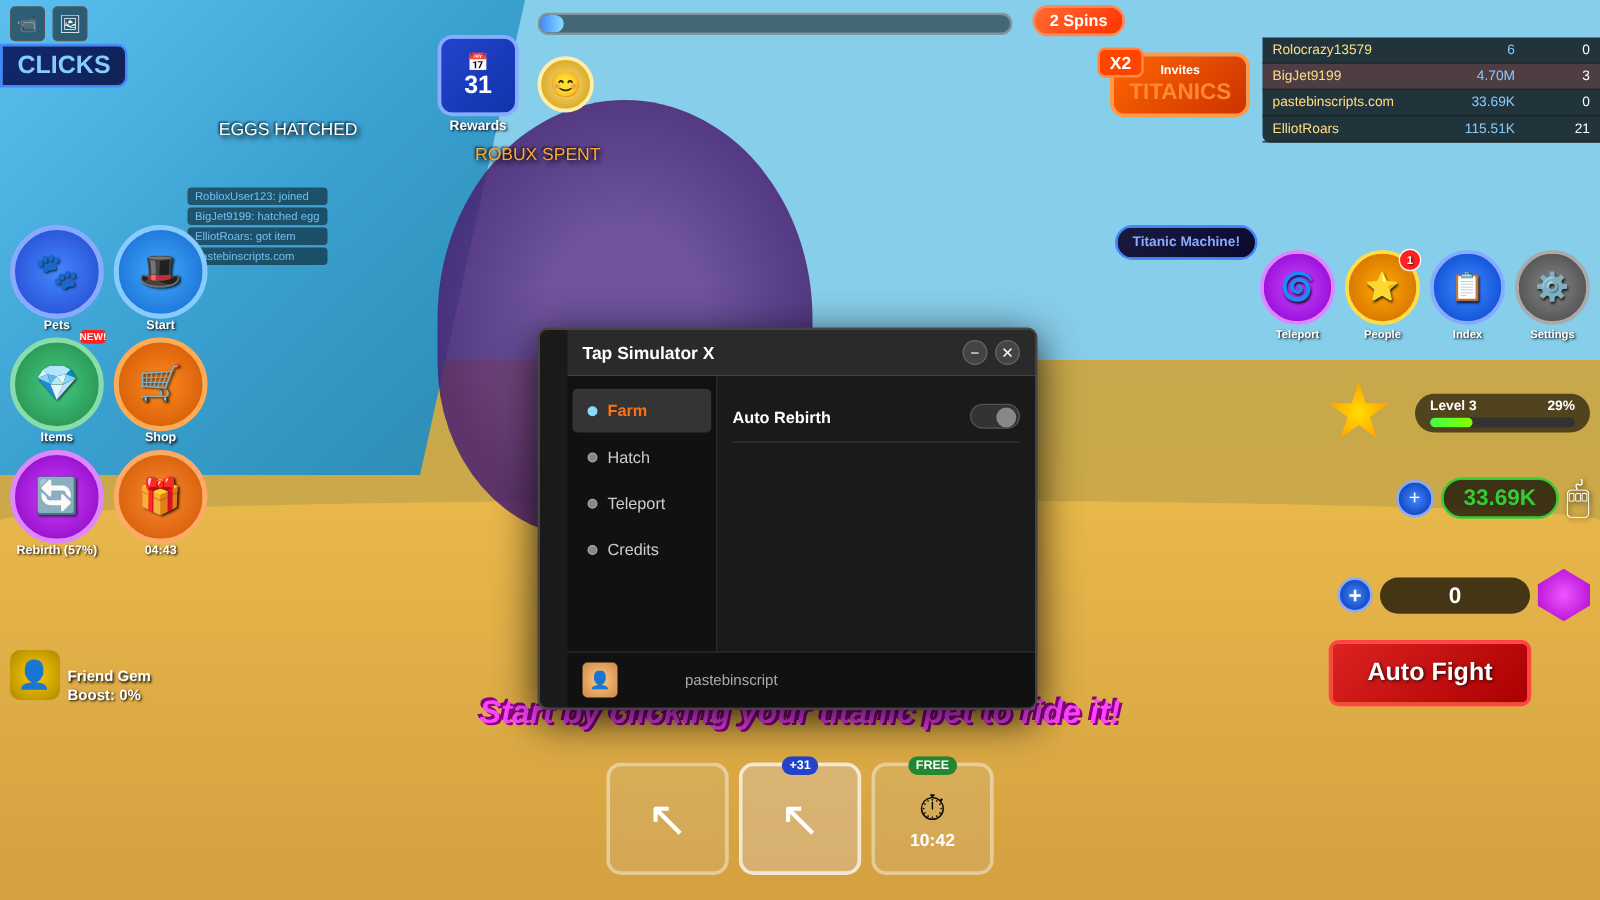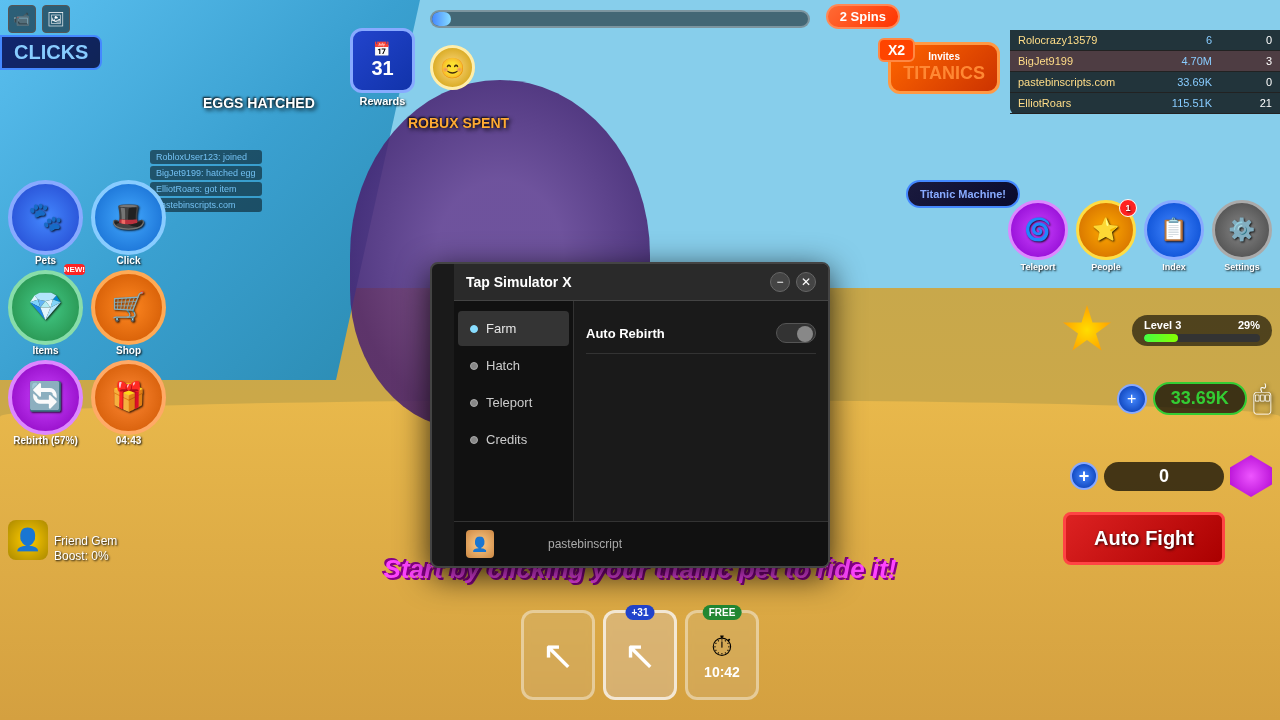--- a/index.html
+++ b/index.html
@@ -163,21 +163,21 @@
 
     .leaderboard-row:nth-child(2) { background: rgba(255,100,100,0.2); }
     .leaderboard-row .name { color: #ffdd88; }
     .leaderboard-row .clicks { color: #88ccff; text-align: right; }
     .leaderboard-row .eggs { text-align: right; }
 
     
     .titanic-notif {
       position: absolute;
       top: 180px;
-      right: 260px;
+      right: 274px;
       background: linear-gradient(135deg, #1a1a3e, #0a0a2e);
       border: 2px solid #4488ff;
       border-radius: 14px;
       padding: 6px 12px;
       color: #88aaff;
       font-size: 11px;
       font-weight: bold;
       z-index: 10;
       text-align: right;
     }
@@ -464,24 +464,23 @@
       padding: 4px 12px;
       border-radius: 0 8px 8px 0;
       border: 2px solid #4488ff;
     }
 
     
     .stat-label {
       position: absolute;
       z-index: 10;
       font-size: 14px;
-      font-weight: 700;
+      font-weight: 400;
       color: white;
       text-shadow: 2px 2px 4px rgba(0,0,0,0.9), -1px -1px 2px rgba(0,0,0,0.9);
-      margin-left: 28px;
     }
 
     
     .rewards-btn {
       position: absolute;
       top: 28px;
       left: 350px;
       z-index: 10;
       display: flex;
       flex-direction: column;
@@ -652,21 +651,21 @@
       padding: 10px 12px;
       color: #ccc;
       font-size: 13px;
       cursor: pointer;
       display: flex;
       align-items: center;
       gap: 8px;
       border-radius: 4px;
       margin: 2px 4px;
     }
-    .modal-nav-item.active { background: rgba(255,255,255,0.15); color: #e5e5e5; }
+    .modal-nav-item.active { background: rgba(255,255,255,0.15); color: #f97316; font-weight: bold; }
 
     .modal-nav-dot {
       width: 8px;
       height: 8px;
       border-radius: 50%;
       background: #888;
       border: 1px solid #aaa;
       flex-shrink: 0;
     }
 
@@ -745,21 +744,21 @@
       bottom: 20px;
       left: 50%;
       transform: translateX(-50%);
       z-index: 10;
       display: flex;
       gap: 8px;
       align-items: flex-end;
     }
 
     .bottom-btn {
-      width: 74px;
+      width: 98px;
       height: 90px;
       background: rgba(200,200,200,0.15);
       border: 3px solid rgba(255,255,255,0.4);
       border-radius: 12px;
       display: flex;
       flex-direction: column;
       align-items: center;
       justify-content: center;
       cursor: pointer;
       position: relative;
@@ -823,21 +822,21 @@
       border-radius: 8px;
       display: flex;
       align-items: center;
       justify-content: center;
       font-size: 22px;
     }
 
     .friend-gem-text {
       color: white;
       font-size: 12px;
-      font-weight: 400;
+      font-weight: 700;
       text-shadow: 1px 1px 2px black;
       line-height: 1.3;
       margin-top: 19px;
     }
 
     
     .scroll-items {
       position: absolute;
       left: 150px;
       top: 150px;
@@ -1011,21 +1010,21 @@
     <div style="display:flex; flex-direction:column; align-items:center;">
       <div class="sidebar-btn sidebar-btn-pets">
         <span class="sidebar-btn-icon">🐾</span>
       </div>
       <span class="sidebar-btn-label">Pets</span>
     </div>
     <div style="display:flex; flex-direction:column; align-items:center;">
       <div class="sidebar-btn sidebar-btn-hats">
         <span class="sidebar-btn-icon">🎩</span>
       </div>
-      <span class="sidebar-btn-label">Click</span>
+      <span class="sidebar-btn-label">Start</span>
     </div>
   </div>
   <div class="sidebar-row">
     <div style="display:flex; flex-direction:column; align-items:center; position:relative;">
       <div class="sidebar-btn sidebar-btn-items">
         <span class="sidebar-btn-icon">💎</span>
       </div>
       <span class="new-badge">NEW!</span>
       <span class="sidebar-btn-label">Items</span>
     </div>

